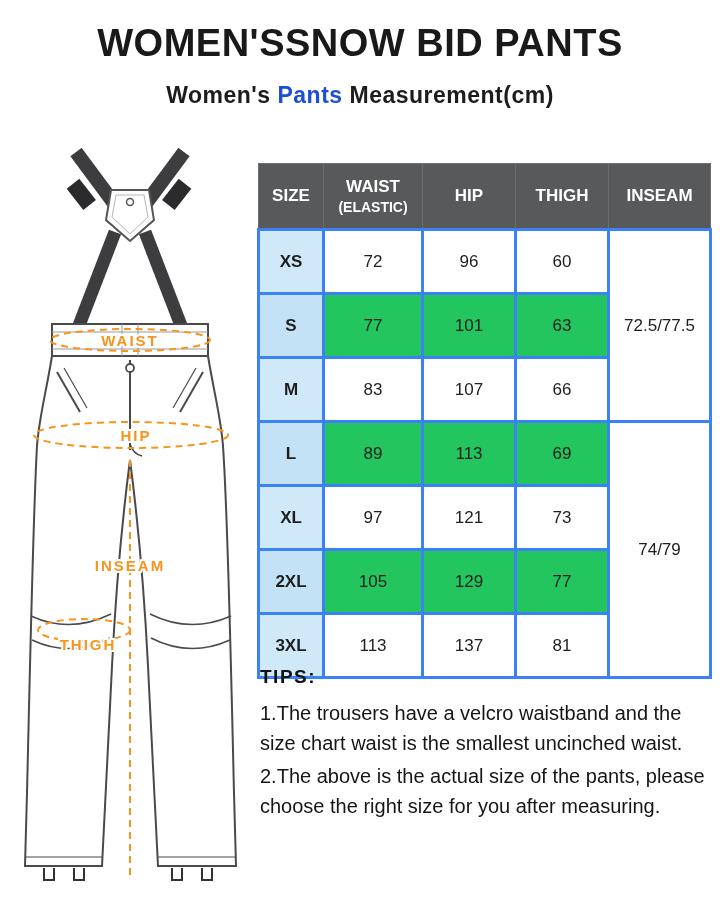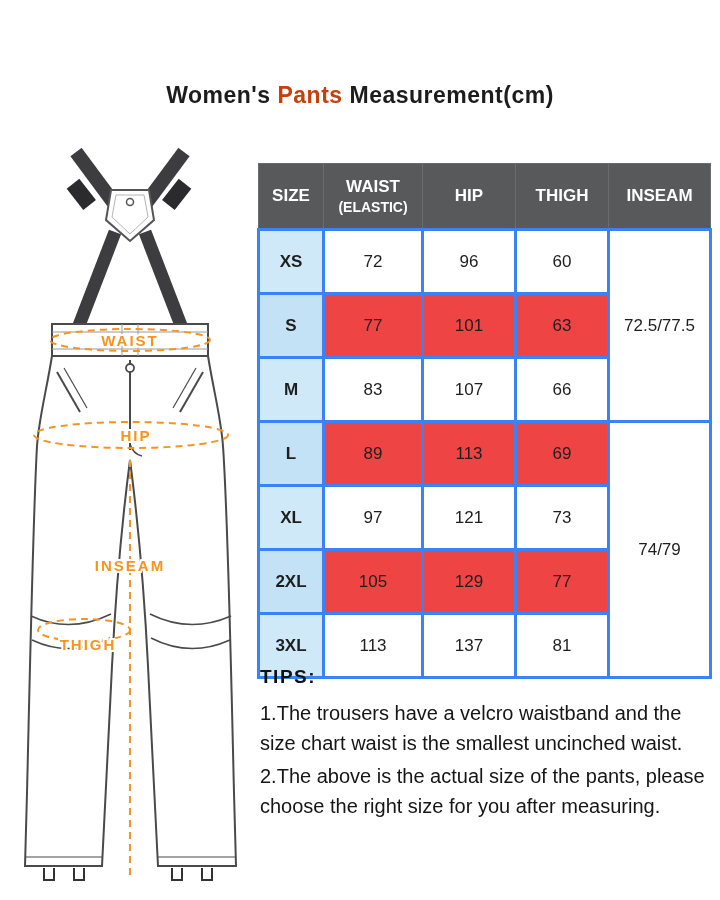--- a/index.html
+++ b/index.html
@@ -7,55 +7,56 @@
   .page { position:relative; width:720px; height:900px; background:#fff; overflow:hidden; }
 
   .title {
     position:absolute; top:22px; left:0; width:720px; text-align:center;
     font-size:38px; font-weight:800; color:#191919; letter-spacing:0.5px;
   }
   .subtitle {
     position:absolute; top:82px; left:0; width:720px; text-align:center;
     font-size:23px; font-weight:700; color:#1c1c1c; letter-spacing:0.5px;
   }
-  .subtitle .accent { color:#c2410c; }
+  .subtitle .accent { color:#1d4ed8; }
 
   .diagram { position:absolute; left:0; top:148px; width:258px; height:752px; }
 
   .size-table { position:absolute; left:257px; top:163px; border-collapse:collapse;padding-left:30px; }
   .size-table th, .size-table td { text-align:center; vertical-align:middle; padding:0 3px; }
   .size-table thead th {
     background:#58595b; color:#ffffff; font-size:17px; font-weight:700;
     height:64px; border:1px solid #6b6c6e;
   }
   .size-table thead th .sub { font-size:14px; font-weight:700; margin-top:2px; }
   .size-table tbody td {
     font-size:17px; color:#1e1e1e; height:61px;
     border:3px solid #3b82f6; background:#ffffff;
   }
   .size-table tbody td.size { background:#cfe9f8; font-weight:700; }
-  .size-table tbody tr.alt td { background:#ef4444; }
+  .size-table tbody tr.alt td { background:#22c55e; }
   .size-table tbody tr.alt td.size { background:#c3e2f5; }
   .size-table tbody td.inseam, .size-table tbody tr.alt td.inseam { background:#ffffff; }
 
   .tips { position:absolute; left:260px; top:666px; width:452px; }
   .tips h2 { margin:0 0 10px 0; font-size:19px; font-weight:800; letter-spacing:1.5px; color:#111; }
   .tips p { margin:0 0 2px 0; font-size:20px; line-height:1.52; color:#161616; }
 
   .measure-label {
     font-weight:bold; font-size:15px; letter-spacing:2px;
     fill:#F7941D; stroke:#ffffff; stroke-width:4px; paint-order:stroke;
     text-anchor:middle;
   }
 </style>
 </head>
 <body>
 
 <div class="page">
 
+  <div class="title">WOMEN'SSNOW BID PANTS</div>
 
   <div class="subtitle">
     <span>Women's </span><span class="accent">Pants</span><span> Measurement(cm)</span>
   </div>
 
   <div class="diagram">
     <svg width="258" height="752" viewBox="0 0 258 752">
 
       <g stroke="#3d3d3f" fill="none">
         <path d="M76,4 L119,62" stroke-width="14"></path>

